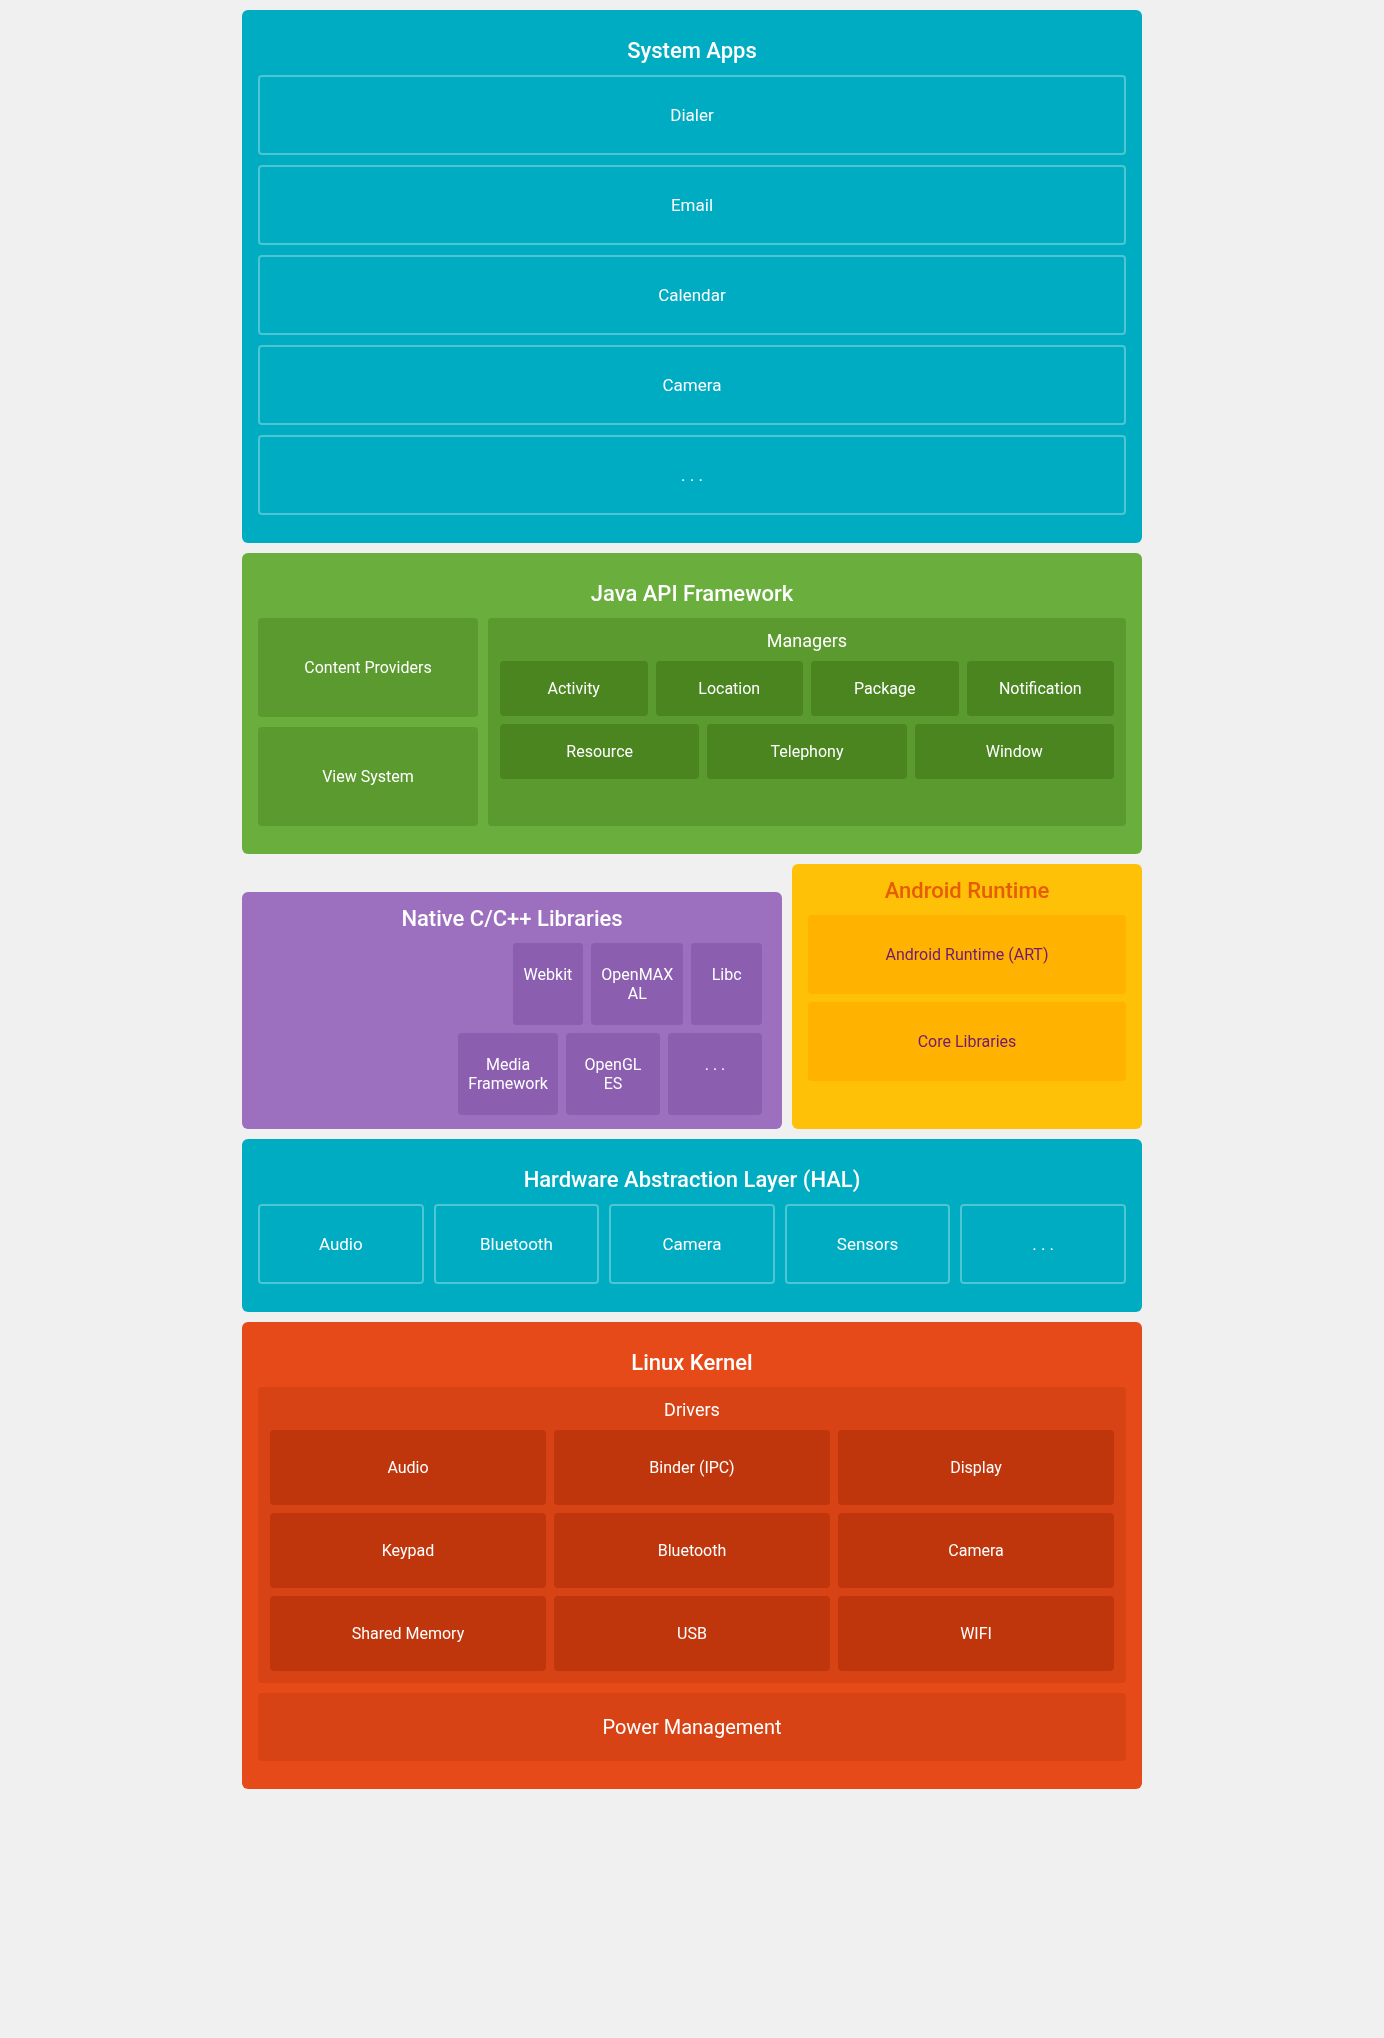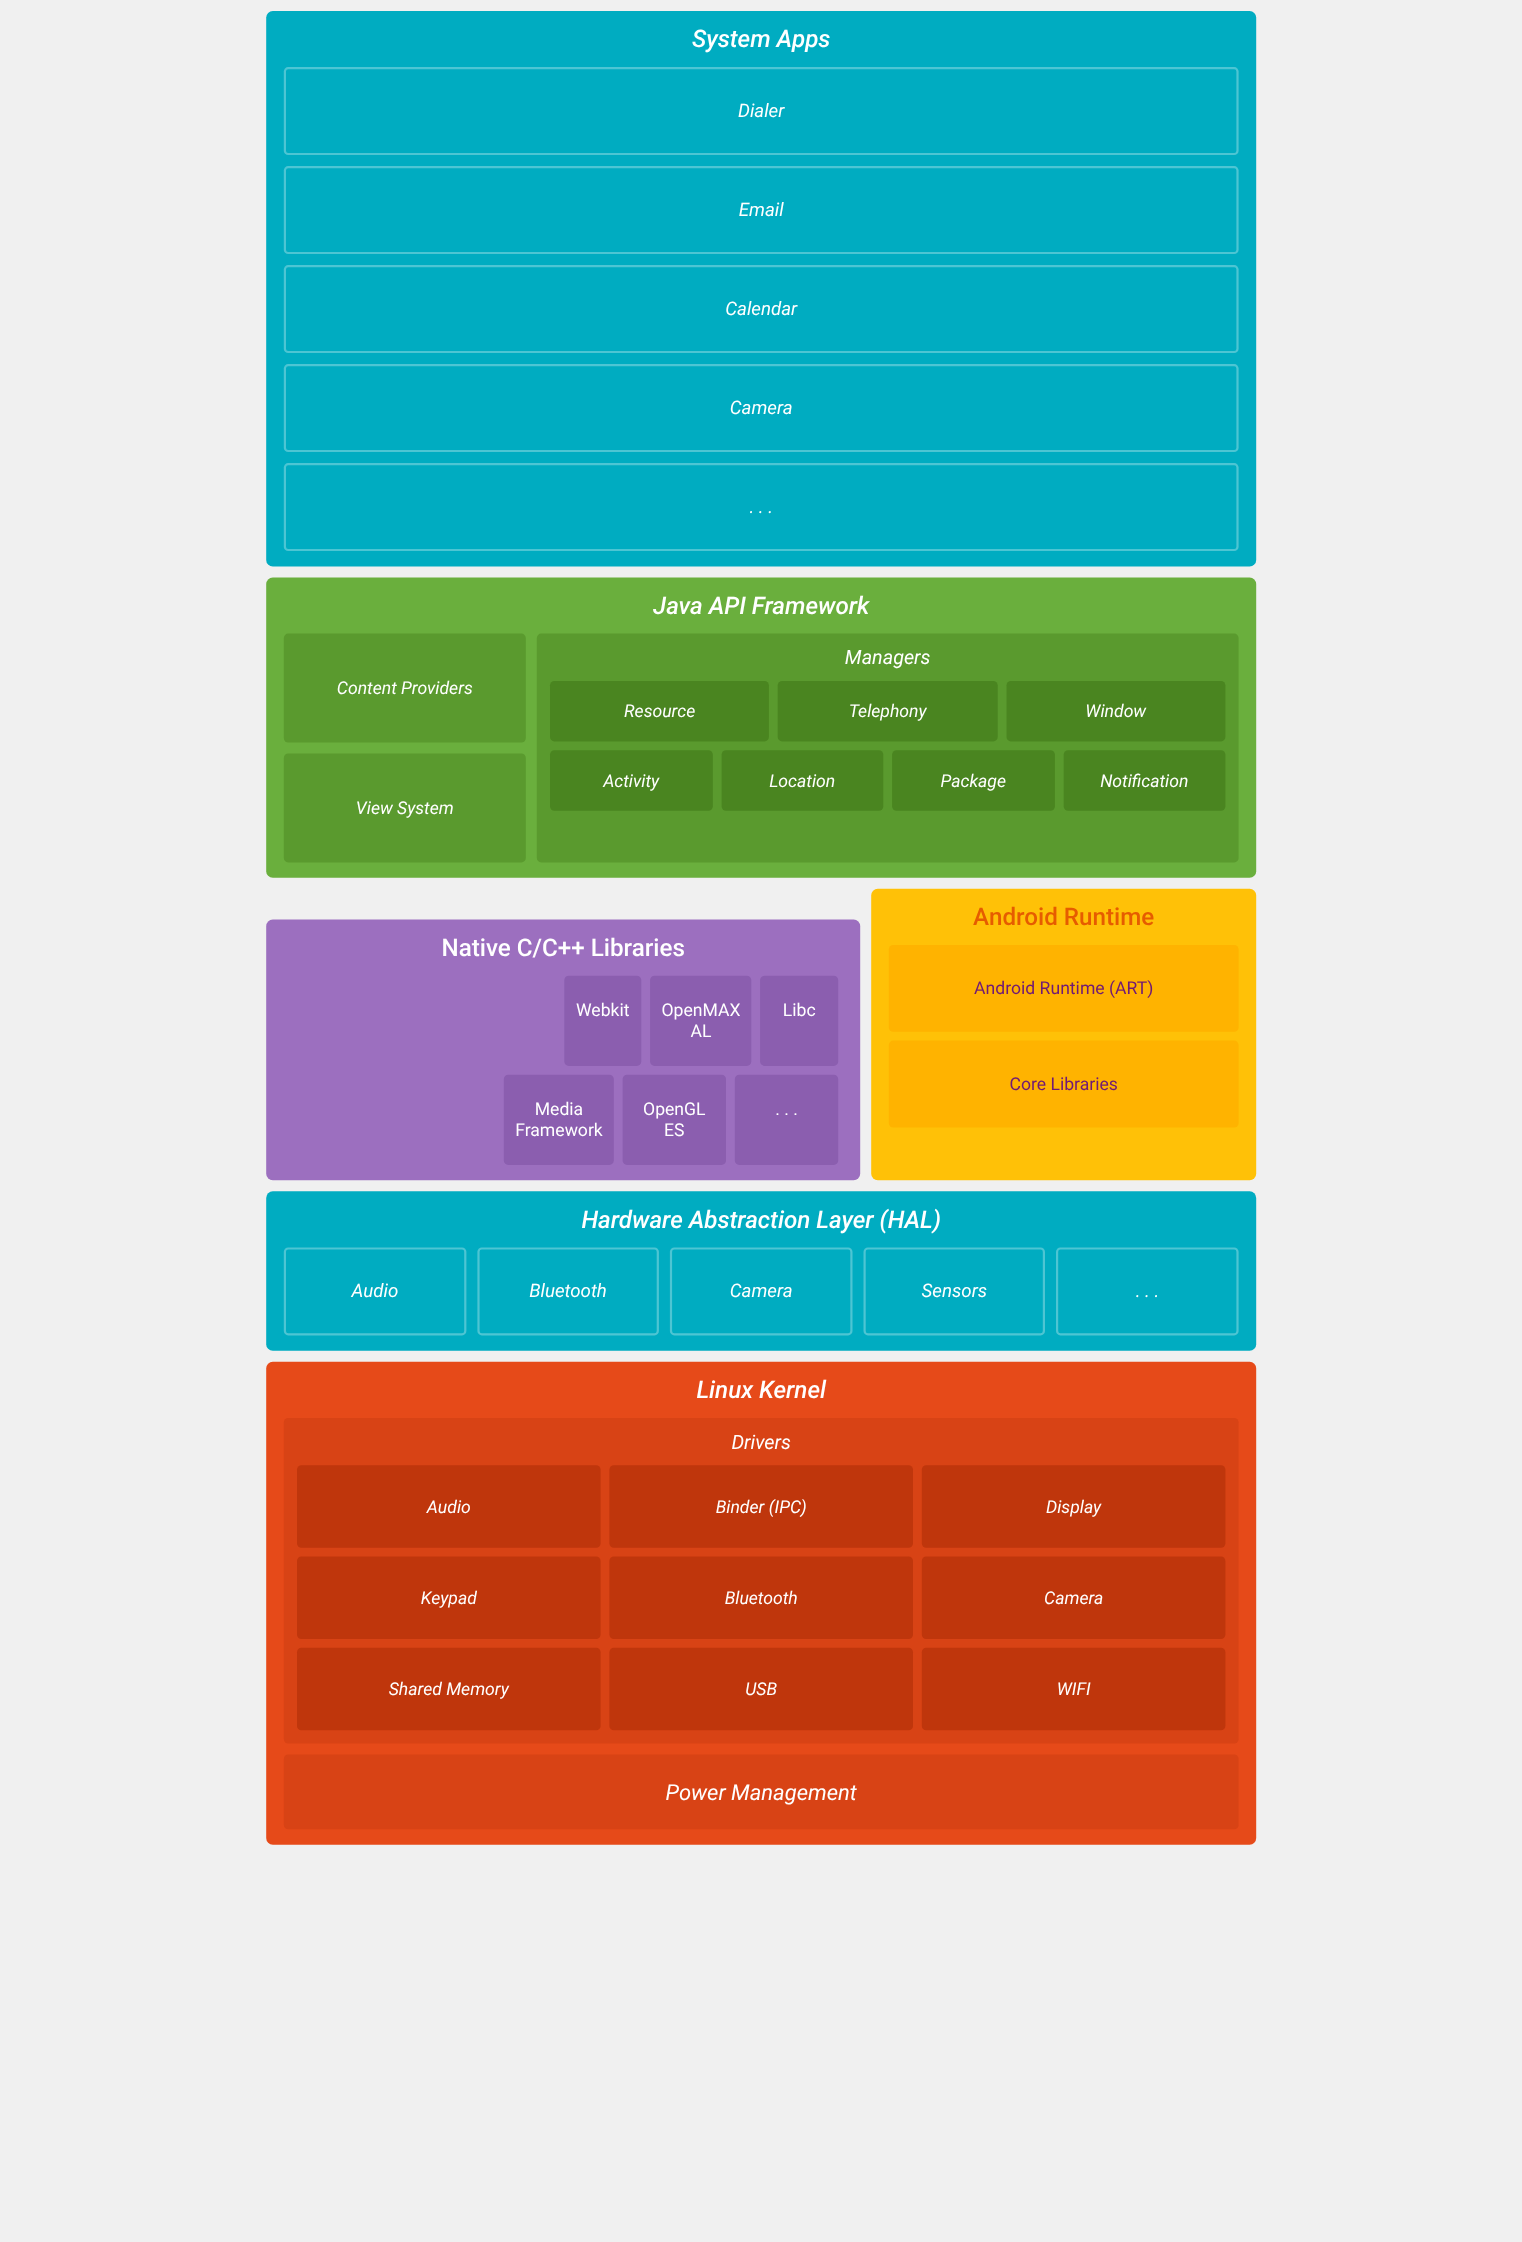--- a/index.html
+++ b/index.html
@@ -15,22 +15,21 @@
     .diagram {
       width: 900px;
       display: flex;
       flex-direction: column;
       gap: 10px;
     }
 
     
     .layer {
       border-radius: 6px;
-      padding: 14px 16px;
-      font-style: italic;
+      padding: 28px 16px;
     }
     .layer-title {
       text-align: center;
       font-size: 22px;
       font-weight: 500;
       color: white;
       margin-bottom: 12px;
     }
 
     
@@ -241,29 +240,29 @@
     <div class="layer-title">Java API Framework</div>
     <div class="java-api-inner">
       <div class="left-col">
         <div class="content-box">Content Providers</div>
         <div class="content-box">View System</div>
       </div>
       <div class="right-col">
         <div class="managers-title">Managers</div>
         <div class="managers-grid">
           <div class="managers-row">
-            <div class="manager-item">Resource</div>
-            <div class="manager-item">Telephony</div>
-            <div class="manager-item">Window</div>
-          </div>
-          <div class="managers-row">
             <div class="manager-item">Activity</div>
             <div class="manager-item">Location</div>
             <div class="manager-item">Package</div>
             <div class="manager-item">Notification</div>
+          </div>
+          <div class="managers-row">
+            <div class="manager-item">Resource</div>
+            <div class="manager-item">Telephony</div>
+            <div class="manager-item">Window</div>
           </div>
         </div>
       </div>
     </div>
   </div>
 
   <div class="native-runtime-row">
     <div class="native-libs">
       <div class="layer-title">Native C/C++ Libraries</div>
       <div class="native-grid">

